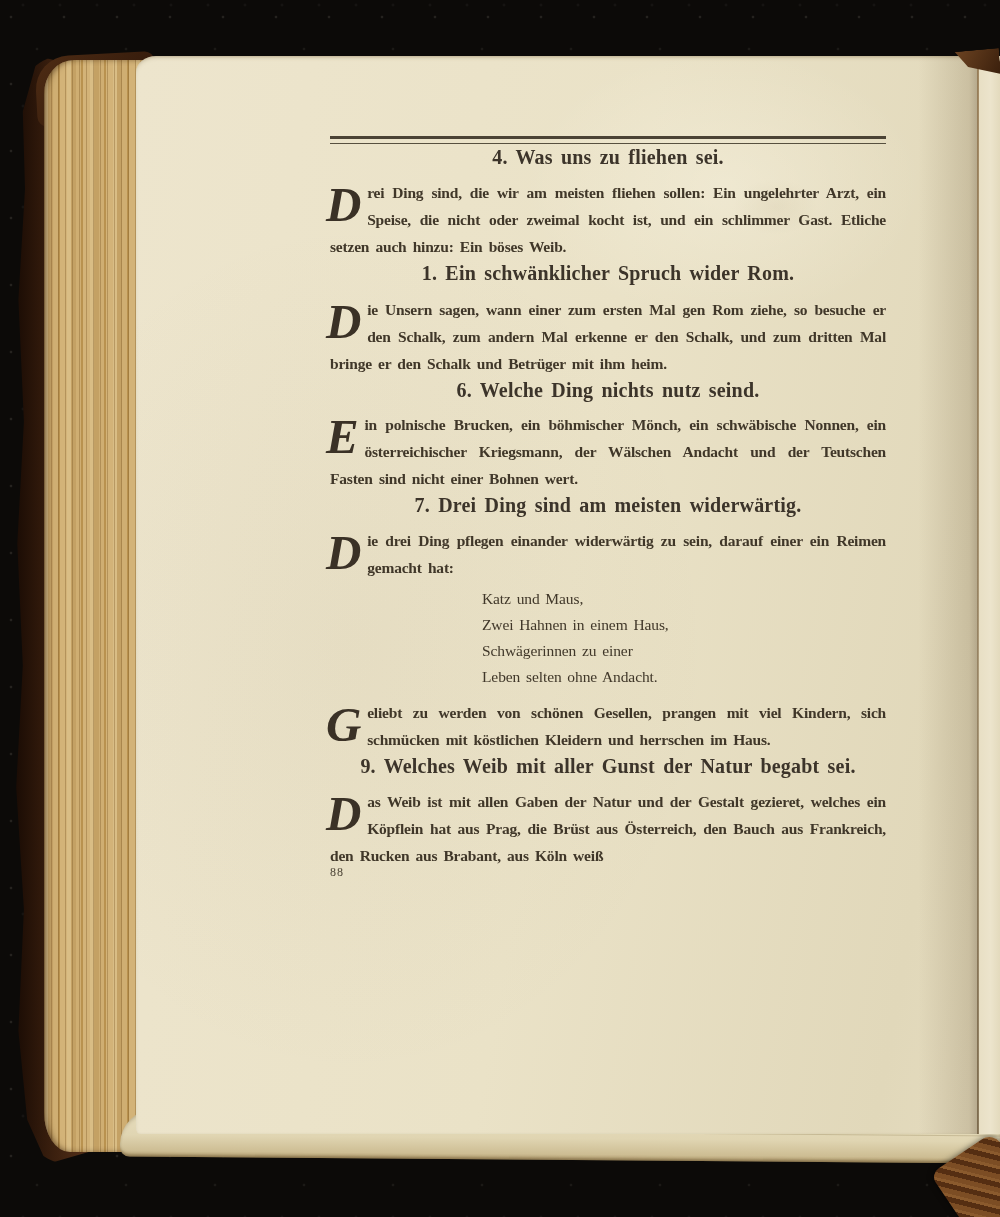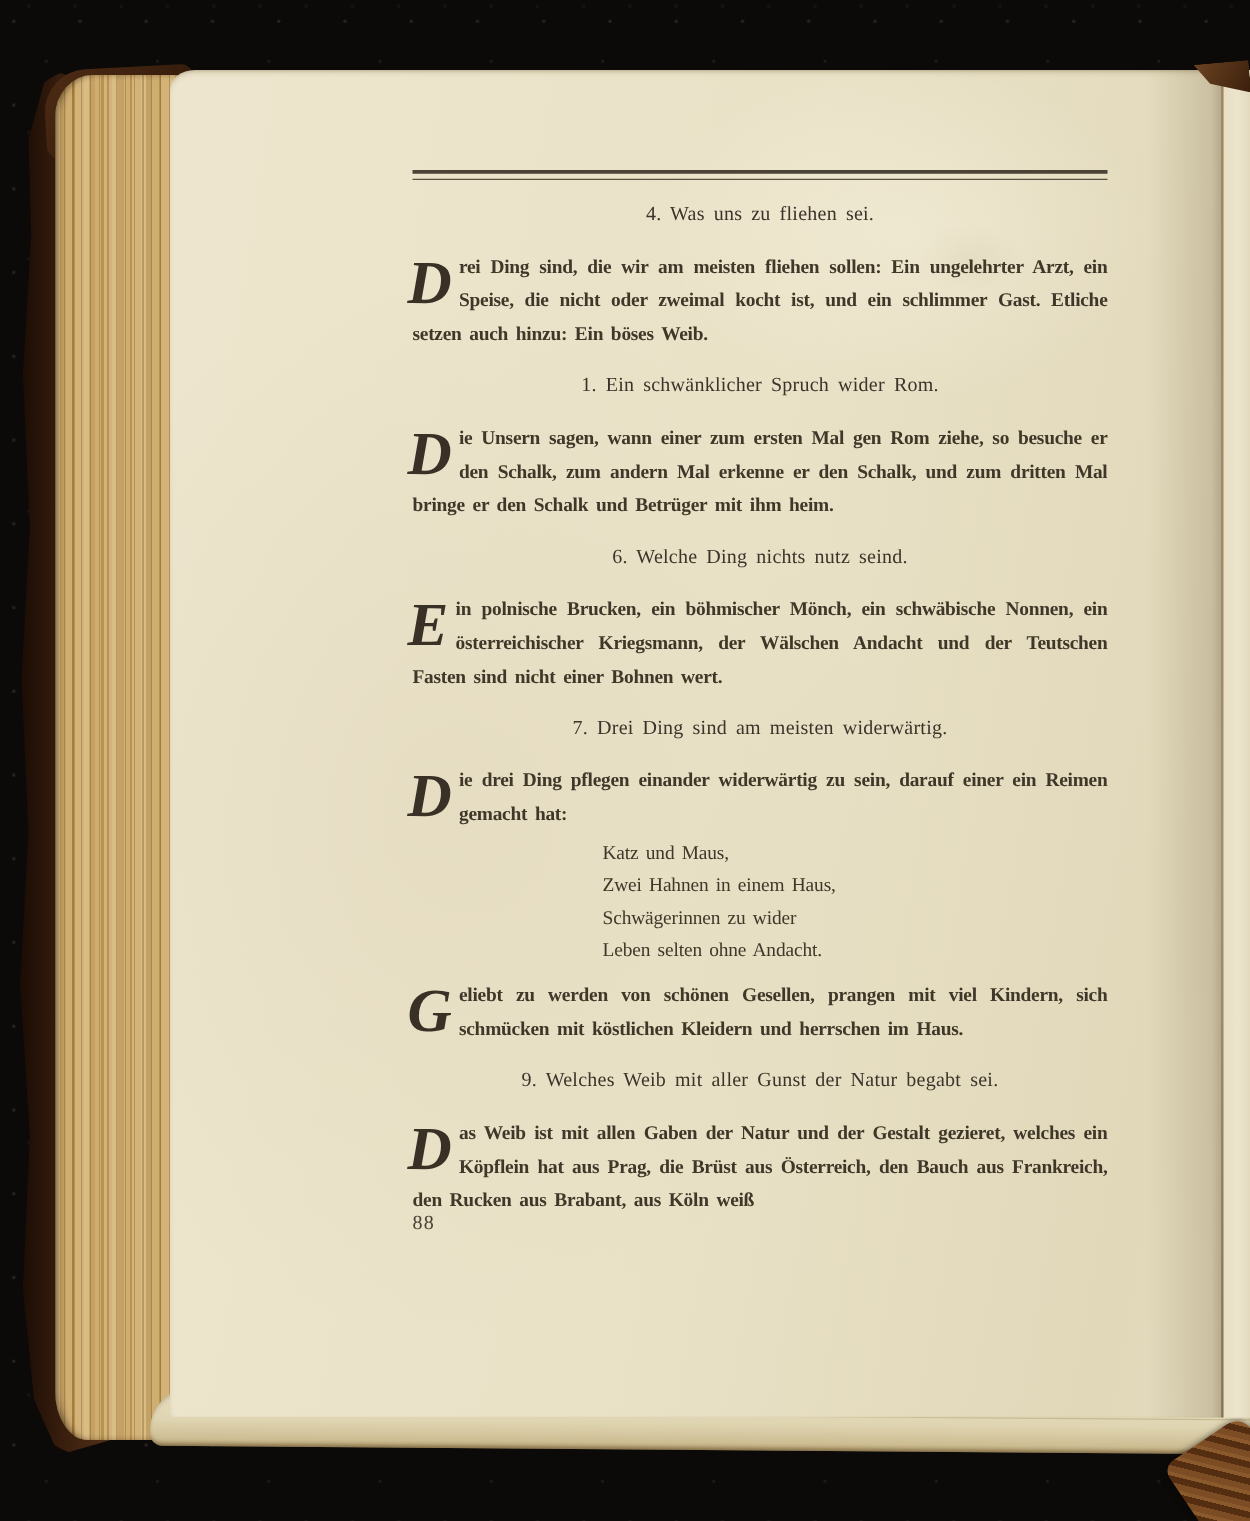--- a/index.html
+++ b/index.html
@@ -105,21 +105,21 @@
   
   .text-block{
     position:absolute;left:194px;top:80px;width:556px;   
     color:#3e352a;
   }
   .rule{
     border-top:3px solid #4b4335;border-bottom:1px solid #57503f;
     height:4px;width:100%;
   }
   h2.sec-head{
-    margin:16px;font-size:16px;line-height:24px;font-weight:normal;
+    margin:1px;font-size:20px;line-height:24px;font-weight:bold;
     text-align:center;letter-spacing:0.2px;word-spacing:3px;color:#3c342a;
     clear:both;
   }
   .sec-body{
     margin:0;font-size:15.5px;line-height:27px;font-weight:bold;
     text-align:justify;letter-spacing:-0.2px;word-spacing:2.5px;color:#403729;
   }
   .dropcap{
     float:left;font-style:italic;font-weight:bold;
     font-size:49px;line-height:50px;height:52px;
@@ -130,21 +130,21 @@
   .h6m{margin-top:15px;} .p6m{margin-top:9px;}
   .h7m{margin-top:13px;} .p7m{margin-top:10px;}
   .h8m{margin-top:11px;} .p8m{margin-top:9px;}
   .h9m{margin-top:21px;} .p9m{margin-top:10px;}
   .verse{
     margin:5px 0 0 152px;clear:none;
     font-size:15.5px;line-height:26px;font-weight:normal;color:#403729;
     letter-spacing:-0.1px;word-spacing:2px;
   }
   .page-num{
-    margin-top:-4px;font-size:16px;font-weight:normal;color:#4a4234;
+    margin-top:-4px;font-size:12px;font-weight:normal;color:#4a4234;
     letter-spacing:1px;clear:both;
   }
 </style>
 </head>
 <body>
 
 <div class="scene">
   <div class="backdrop"></div>
 
   <div class="leather"></div>
@@ -170,21 +170,21 @@
 
       <h2 class="sec-head h6m">6. Welche Ding nichts nutz seind.</h2>
       <p class="sec-body p6m"><span class="dropcap">E</span><span>in polnische Brucken, ein böhmischer Mönch, ein schwäbische Nonnen, ein österreichischer Kriegsmann, der Wälschen Andacht und der Teutschen Fasten sind nicht einer Bohnen wert.</span></p>
 
       <h2 class="sec-head h7m">7. Drei Ding sind am meisten widerwärtig.</h2>
       <p class="sec-body p7m"><span class="dropcap">D</span><span>ie drei Ding pflegen einander widerwärtig zu sein, darauf einer ein Reimen gemacht hat:</span></p>
 
       <div class="verse">
         <div>Katz und Maus,</div>
         <div>Zwei Hahnen in einem Haus,</div>
-        <div>Schwägerinnen zu wider</div>
+        <div>Schwägerinnen zu einer</div>
         <div>Leben selten ohne Andacht.</div>
       </div>
 
       <p class="sec-body p8m"><span class="dropcap">G</span><span>eliebt zu werden von schönen Gesellen, prangen mit viel Kindern, sich schmücken mit köstlichen Kleidern und herrschen im Haus.</span></p>
 
       <h2 class="sec-head h9m">9. Welches Weib mit aller Gunst der Natur begabt sei.</h2>
       <p class="sec-body p9m"><span class="dropcap">D</span><span>as Weib ist mit allen Gaben der Natur und der Gestalt gezieret, welches ein Köpflein hat aus Prag, die Brüst aus Österreich, den Bauch aus Frankreich, den Rucken aus Brabant, aus Köln weiß</span></p>
 
       <div class="page-num">88</div>
     </div>

